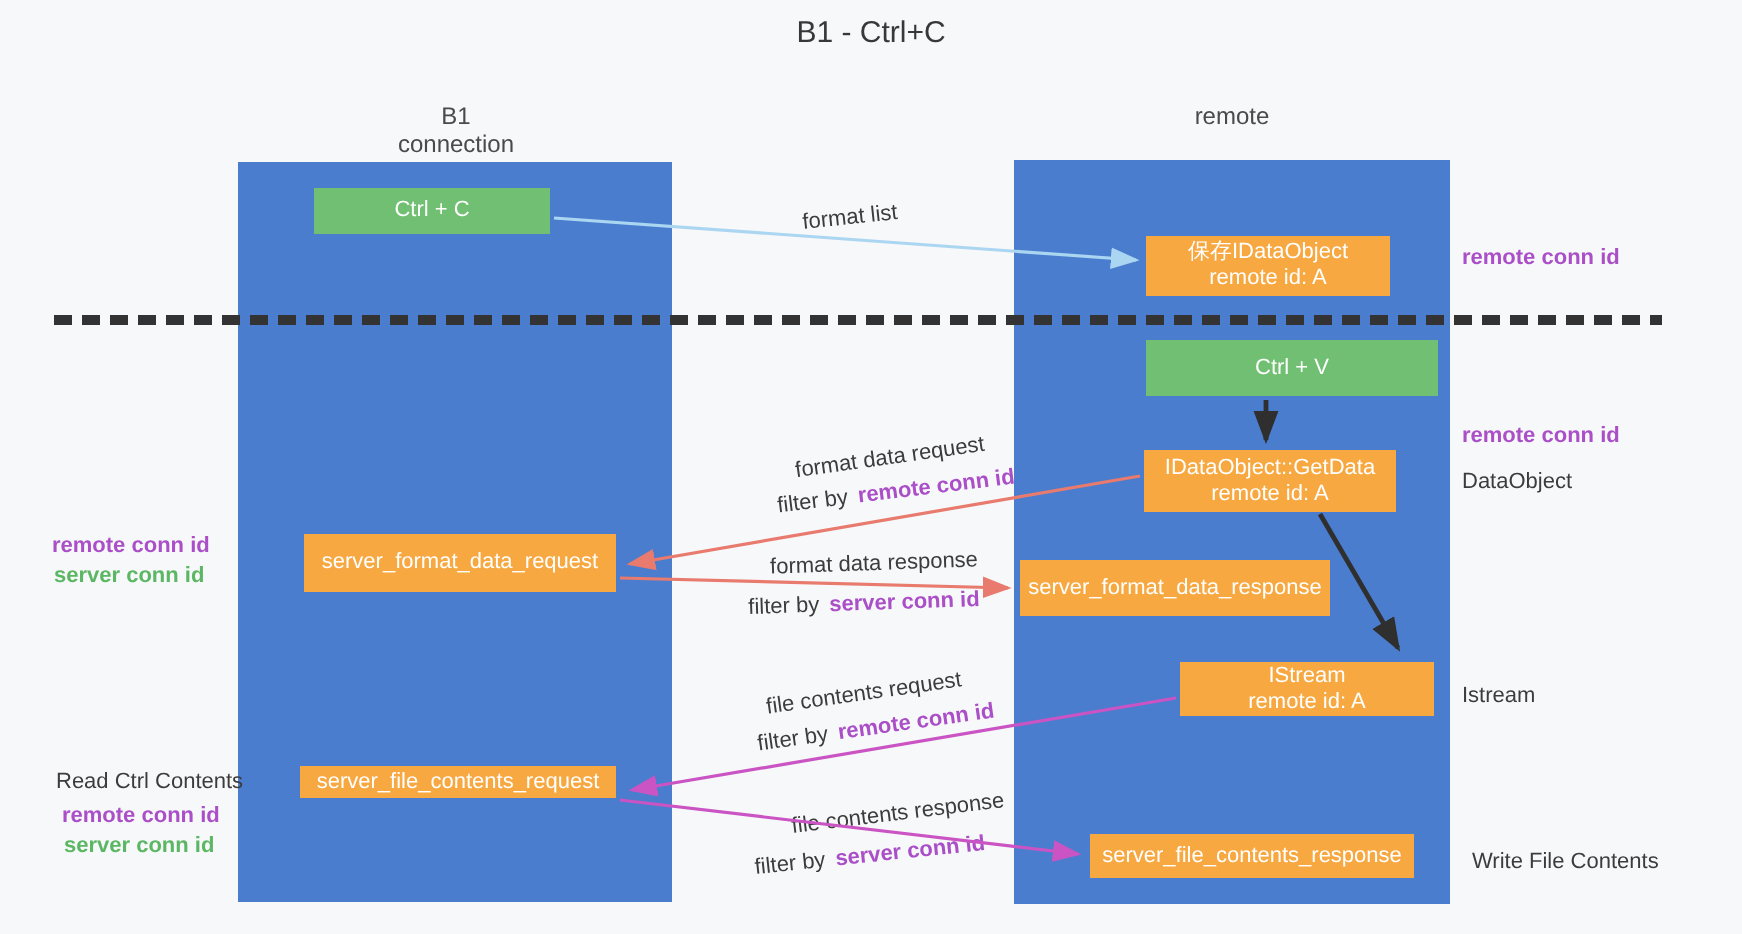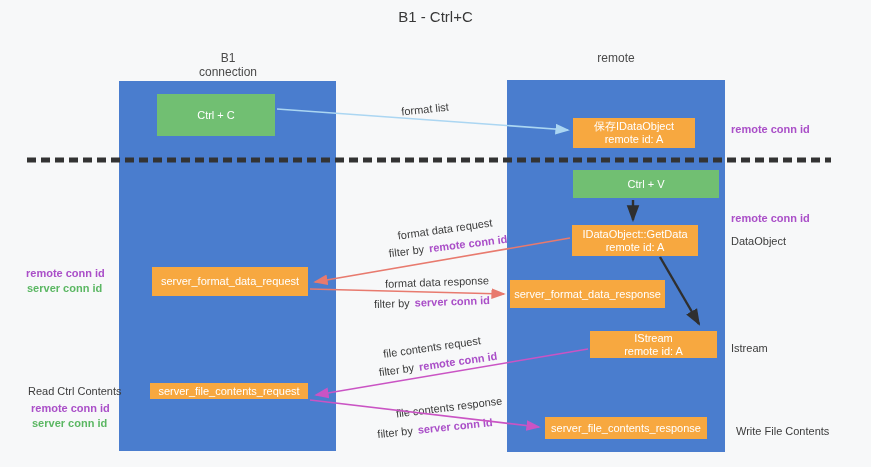--- a/index.html
+++ b/index.html
@@ -37,21 +37,21 @@
     <div>B1</div>
     <div>connection</div>
   </div>
   <div class="abs colhead" style="left:507px;top:51px;width:218px;">
     <div>remote</div>
   </div>
 
   <div class="abs lifeline" style="left:119px;top:81px;width:217px;height:370px;"></div>
   <div class="abs lifeline" style="left:507px;top:80px;width:218px;height:372px;"></div>
 
-  <div class="abs box green" style="left:157px;top:94px;width:118px;height:42px;justify-content:center;">
+  <div class="abs box green" style="left:157px;top:94px;width:118px;height:23px;justify-content:center;">
     <div>Ctrl + C</div>
   </div>
 
   <div class="abs box orange" style="left:573px;top:118px;width:122px;height:30px;">
     <div>保存IDataObject</div>
     <div>remote id: A</div>
   </div>
 
   <div class="abs box green" style="left:573px;top:170px;width:146px;height:28px;">
     <div>Ctrl + V</div>

